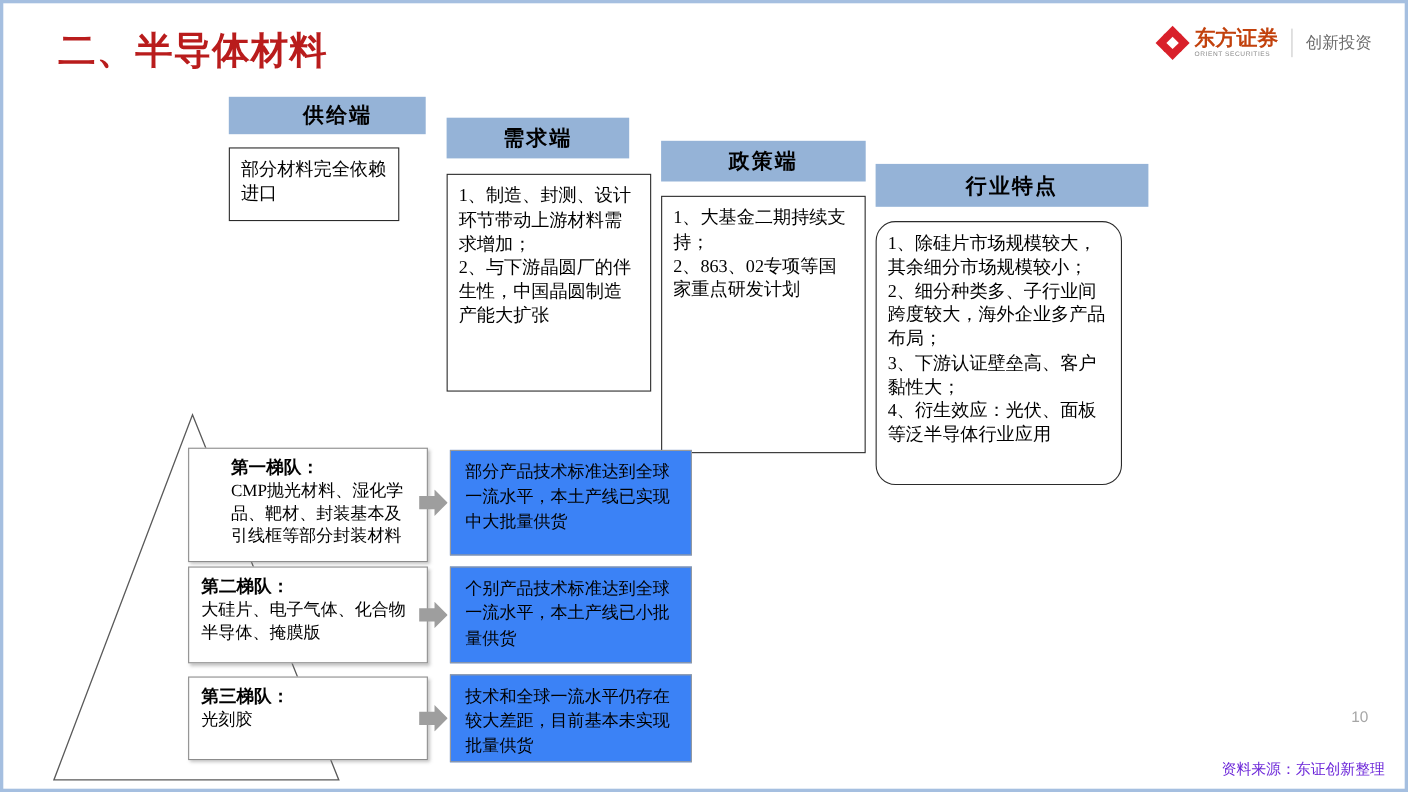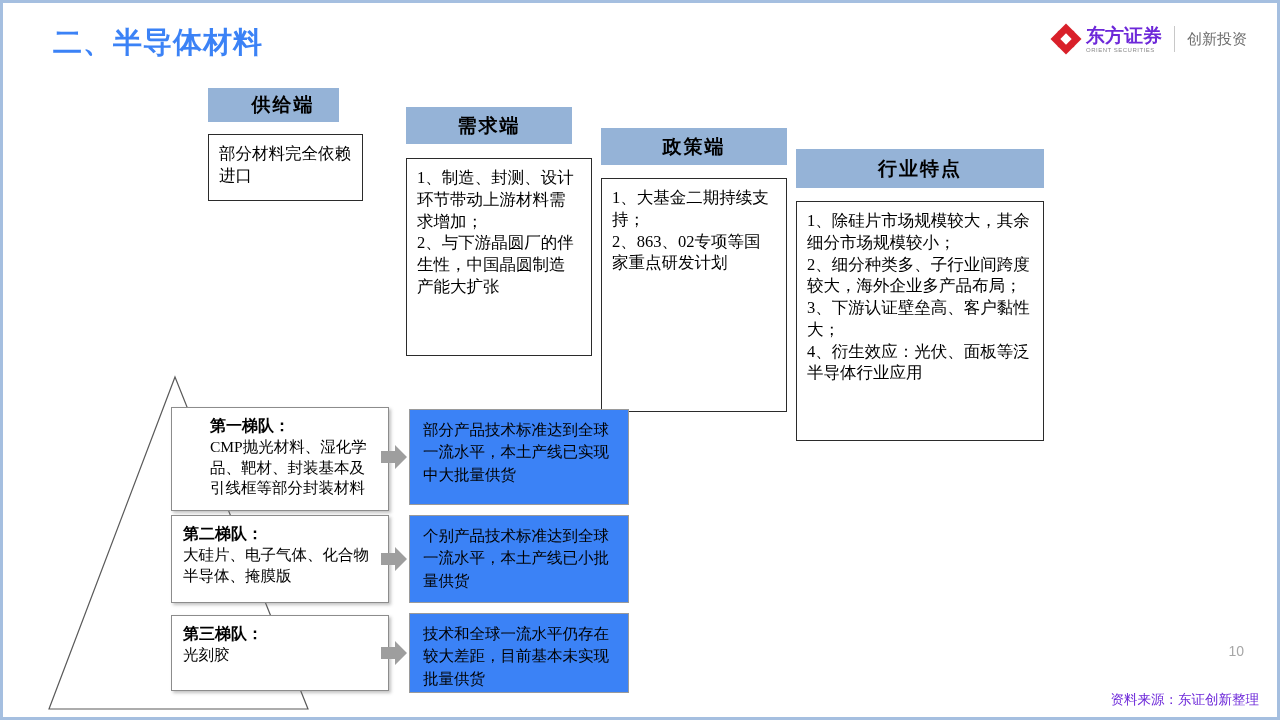--- a/index.html
+++ b/index.html
@@ -18,23 +18,23 @@
     overflow: hidden;
     box-sizing: border-box;
     border: 3px solid #a5bfe0;
   }
 
   
   #slide-title {
     position: absolute;
     left: 50px;
     top: 20px;
-    font-size: 29px;
-    font-weight: bold;
-    color: #3b82f6;
+    font-size: 34px;
+    font-weight: bold;
+    color: #b91c1c;
     letter-spacing: 1px;
     white-space: nowrap;
   }
 
   
   #logo-area {
     position: absolute;
     right: 30px;
     top: 18px;
     display: flex;
@@ -64,21 +64,21 @@
     left: 9px; top: 9px;
     width: 8px; height: 8px;
     background: #ffffff;
     transform: rotate(45deg);
   }
   .logo-text-wrap { display: flex; flex-direction: column; line-height: 1; }
   #logo-cn {
     font-family: "Liberation Sans", sans-serif;
     font-size: 19px;
     font-weight: bold;
-    color: #6d28d9;
+    color: #c2410c;
     letter-spacing: 0px;
   }
   #logo-en {
     font-family: "Liberation Sans", sans-serif;
     font-size: 6px;
     color: #8a8a8a;
     letter-spacing: 0.5px;
     margin-top: 2px;
   }
   #logo-divider {
@@ -205,33 +205,33 @@
       <span class="dc"></span>
     </div>
     <div class="logo-text-wrap">
       <span id="logo-cn">东方证券</span>
       <span id="logo-en">ORIENT SECURITIES</span>
     </div>
     <div id="logo-divider"></div>
     <span id="logo-tagline">创新投资</span>
   </div>
 
-  <div class="flow-header" style="left:205px; top:85px; width:131px; height:34px;padding-left:19px;">供给端</div>
+  <div class="flow-header" style="left:205px; top:85px; width:179px; height:34px;padding-left:19px;">供给端</div>
   <div class="flow-body" style="left:205px; top:131px; width:155px; height:67px;">部分材料完全依赖进口</div>
 
   <div class="flow-header" style="left:403px; top:104px; width:166px; height:37px;">需求端</div>
   <div class="flow-body" style="left:403px; top:155px; width:186px; height:198px;">1、制造、封测、设计环节带动上游材料需求增加；
 2、与下游晶圆厂的伴生性，中国晶圆制造产能大扩张</div>
 
   <div class="flow-header" style="left:598px; top:125px; width:186px; height:37px;">政策端</div>
   <div class="flow-body" style="left:598px; top:175px; width:186px; height:234px;">1、大基金二期持续支持；
 2、863、02专项等国家重点研发计划</div>
 
   <div class="flow-header" style="left:793px; top:146px; width:248px; height:39px;">行业特点</div>
-  <div class="flow-body" style="left:793px; top:198px; width:248px; height:240px;">1、除硅片市场规模较大，其余细分市场规模较小；
+  <div class="flow-body" style="left:793px; top:198px; width:224px; height:240px;border-radius:18px;">1、除硅片市场规模较大，其余细分市场规模较小；
 2、细分种类多、子行业间跨度较大，海外企业多产品布局；
 3、下游认证壁垒高、客户黏性大；
 4、衍生效应：光伏、面板等泛半导体行业应用</div>
 
   <svg id="pyramid" viewBox="0 0 272 344" preserveAspectRatio="none">
     <polygon points="132,6 265,338 6,338" fill="none" stroke="#5a5a5a" stroke-width="1.2"></polygon>
   </svg>
 
   <div class="tier-box" style="left:168px; top:404px; width:218px; height:104px;padding-left:38px;">
     <span class="tier-title">第一梯队：</span>

